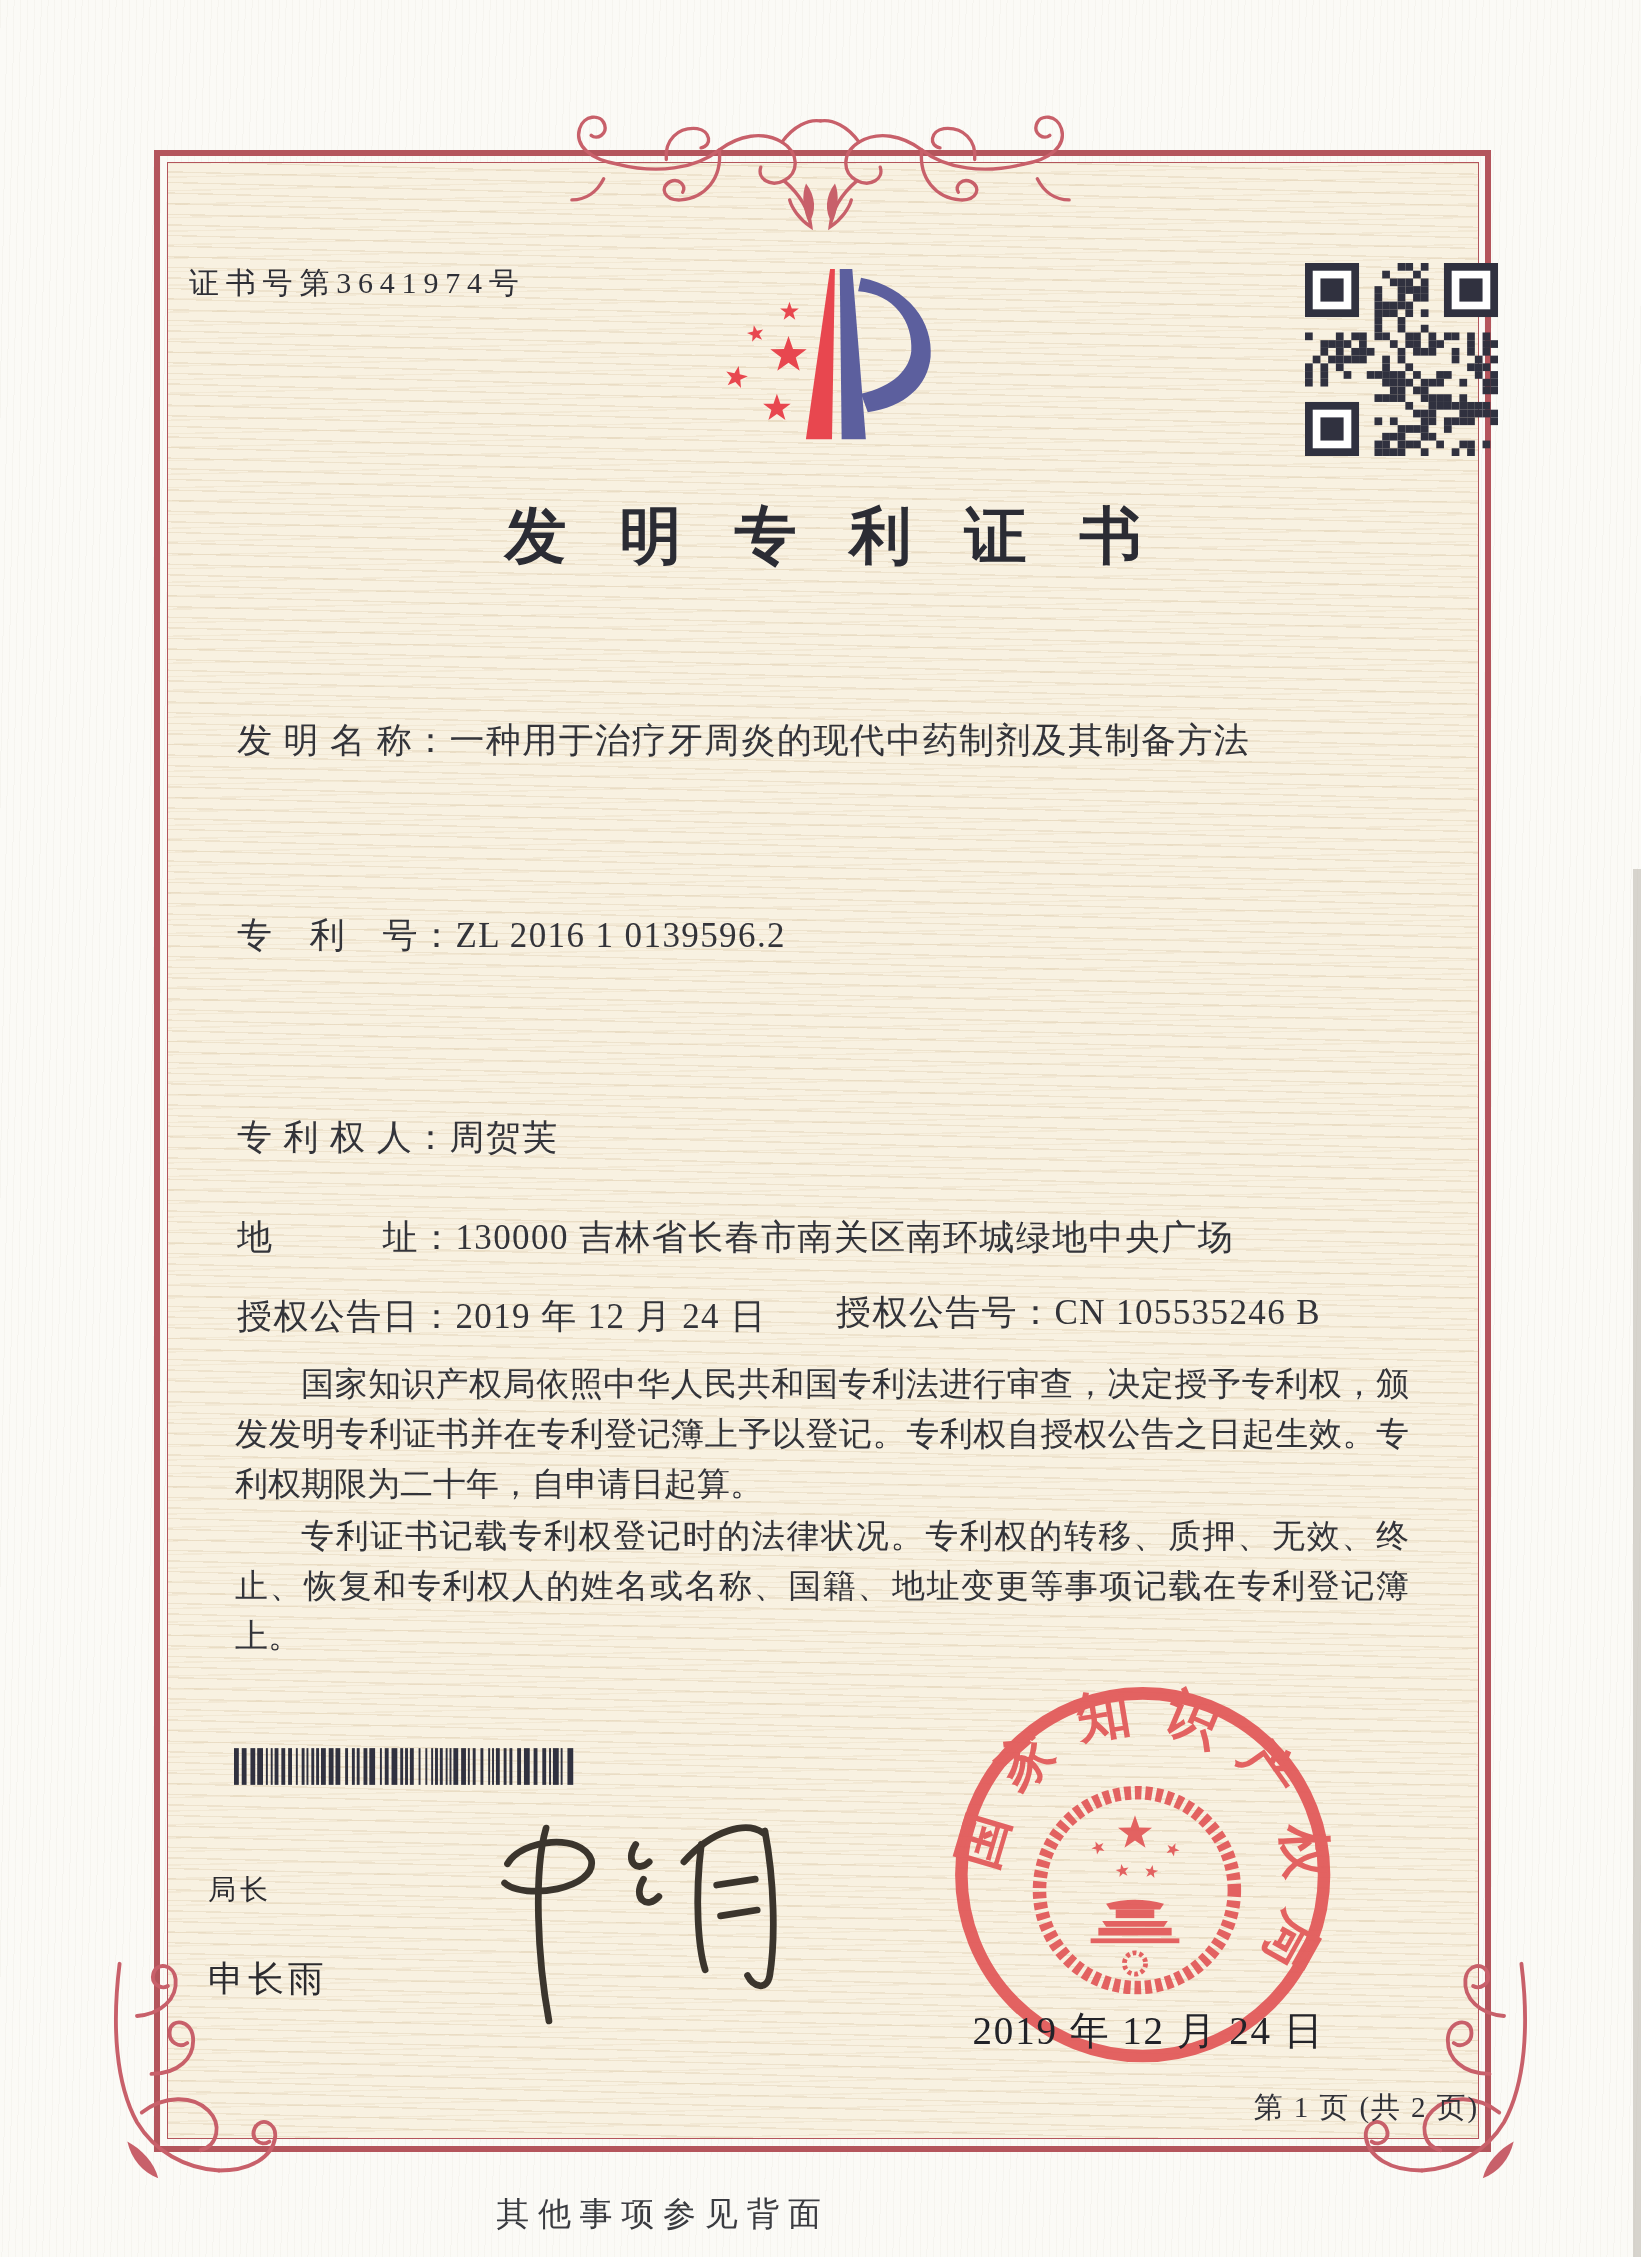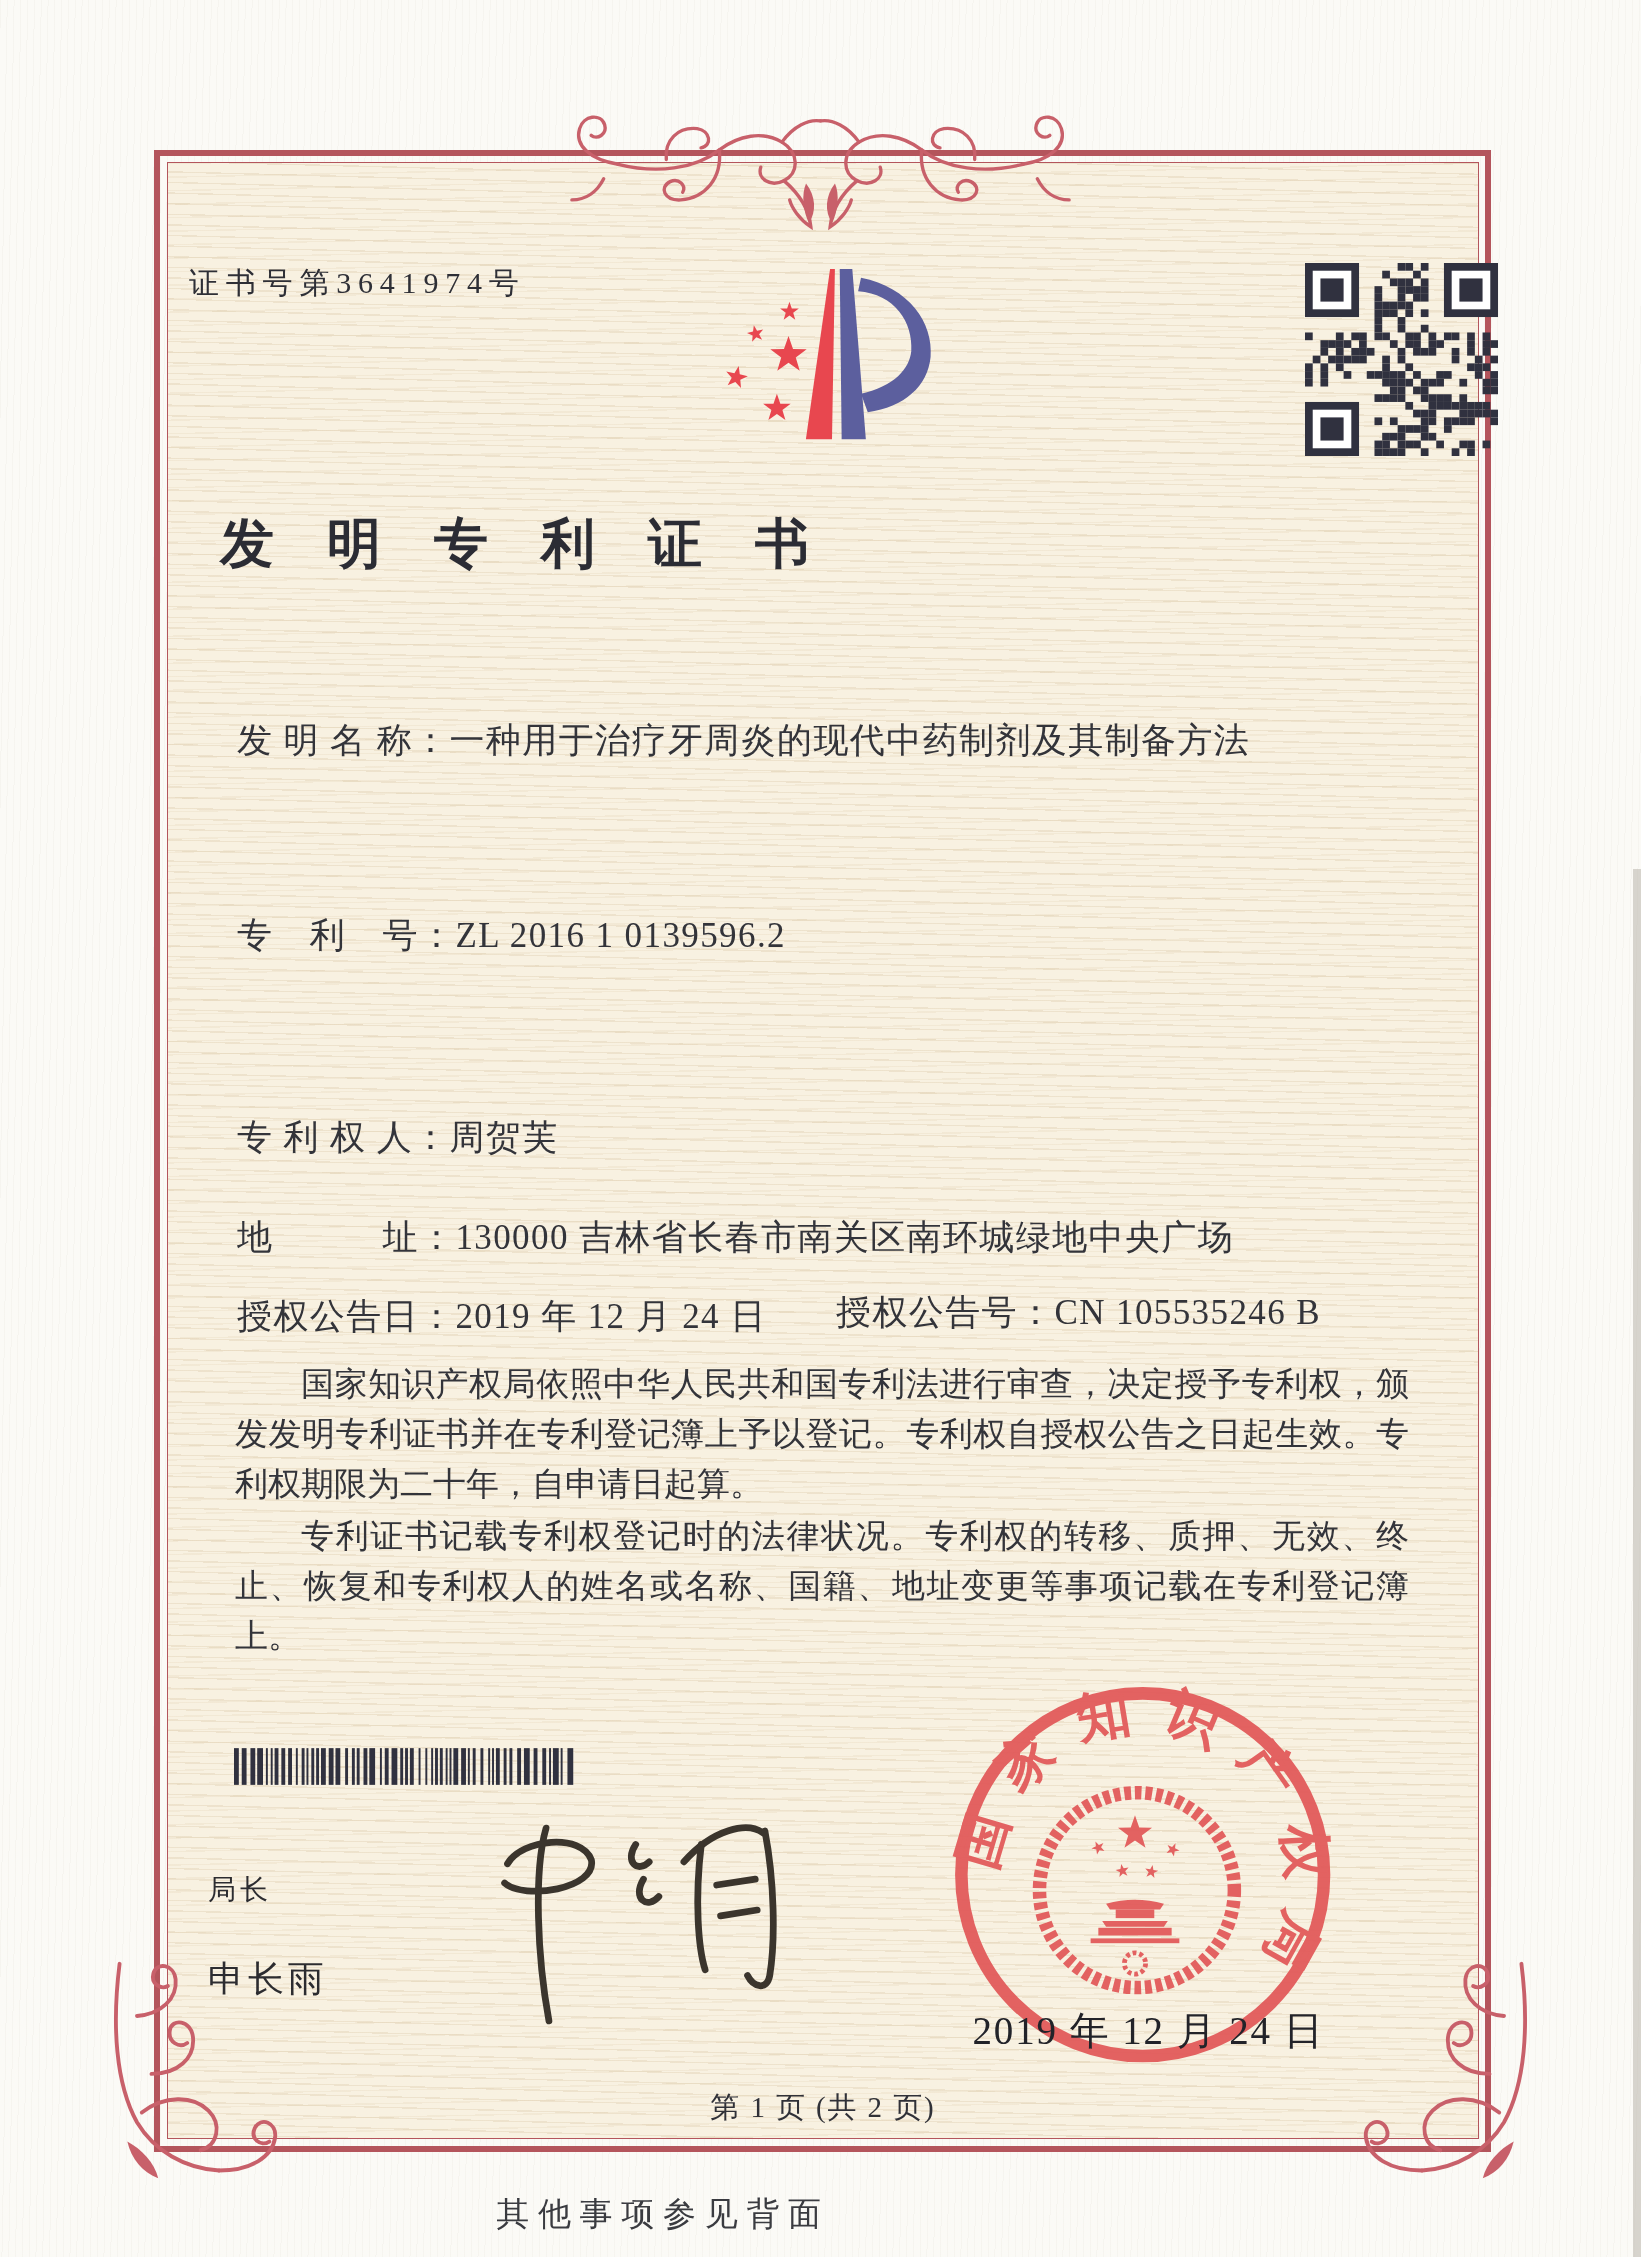--- a/index.html
+++ b/index.html
@@ -19,43 +19,43 @@
     border:1.9px solid var(--border-red);box-sizing:border-box;
     background:
       repeating-linear-gradient(181.5deg, rgba(213,192,157,.30) 0 1.4px, transparent 1.4px 10.6px),
       repeating-linear-gradient(178.8deg, rgba(222,203,170,.22) 0 1.4px, transparent 1.4px 13.5px),
       #f8f1e1;}
   svg.ornament{position:absolute;pointer-events:none;}
   
   .cert-no{position:absolute;left:189px;top:263px;font-size:30px;letter-spacing:6.8px;color:#2e2f36;}
   .logo{position:absolute;left:716px;top:241px;}
   .qr{position:absolute;left:1305px;top:263px;}
-  .title{position:absolute;left:167px;top:508px;width:1312px;margin:0;
-    font-size:54px;font-weight:600;letter-spacing:53px;padding-left:53px;box-sizing:border-box;
+  .title{position:absolute;left:167px;top:494px;width:1312px;margin:0;text-align:center;
+    font-size:62px;font-weight:600;letter-spacing:53px;padding-left:53px;box-sizing:border-box;
     color:#2b2c34;}
   
   .row{position:absolute;left:237px;width:1188px;font-size:35px;letter-spacing:1.4px;color:#33343a;white-space:nowrap;}
   .row .lbl{display:inline-block;min-width:205px;}
   .row .val{display:inline-block;margin-top:7px;}
   .pair2{position:absolute;left:599px;top:0;}
   
   .body-text{position:absolute;left:235px;top:1359px;width:1174px;font-size:33px;line-height:50px;
     text-align:justify;color:#33343a;}
   .body-text p{margin:0 0 1.9px 0;text-indent:2em;}
   
   .barcode{position:absolute;left:234px;top:1748px;}
   .director-title{position:absolute;left:208px;top:1871px;font-size:28px;
     font-family:"Liberation Sans","DejaVu Sans",sans-serif;color:#2c2c30;letter-spacing:3.9px;}
   .director-name{position:absolute;left:208px;top:1947px;font-size:36px;
     font-family:"Liberation Sans","DejaVu Sans",sans-serif;color:#2c2c30;letter-spacing:3.9px;margin-top:8px;}
   .signature{position:absolute;left:454px;top:1804px;}
   .seal{position:absolute;left:944px;top:1676px;opacity:.95;}
   .seal-date{position:absolute;left:944px;top:2004px;width:409px;text-align:center;
     font-size:39px;color:#222329;letter-spacing:1.9px;white-space:nowrap;}
-  .page-num{position:absolute;left:167px;top:2088px;width:1312px;text-align:center;
+  .page-num{position:absolute;left:167px;top:2088px;width:1312px;text-align:right;
     font-size:29px;color:#303138;letter-spacing:1.9px;}
   .back-note{position:absolute;left:0;top:2192px;width:1326px;text-align:center;
     font-size:33px;color:#3a3b40;letter-spacing:8.7px;}
 </style>
 </head>
 <body>
 
 <div class="page">
 
   <svg width="0" height="0" style="position:absolute" aria-hidden="true">

